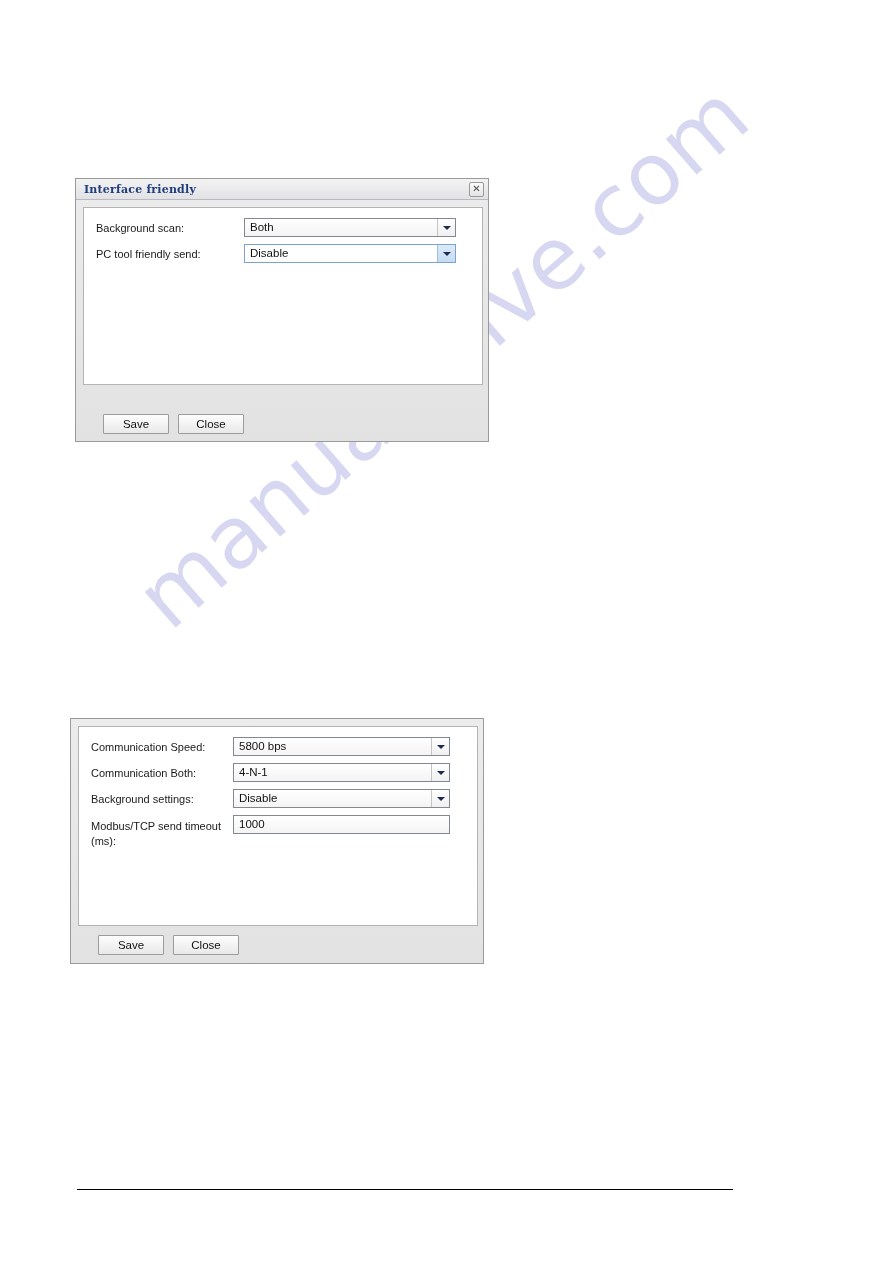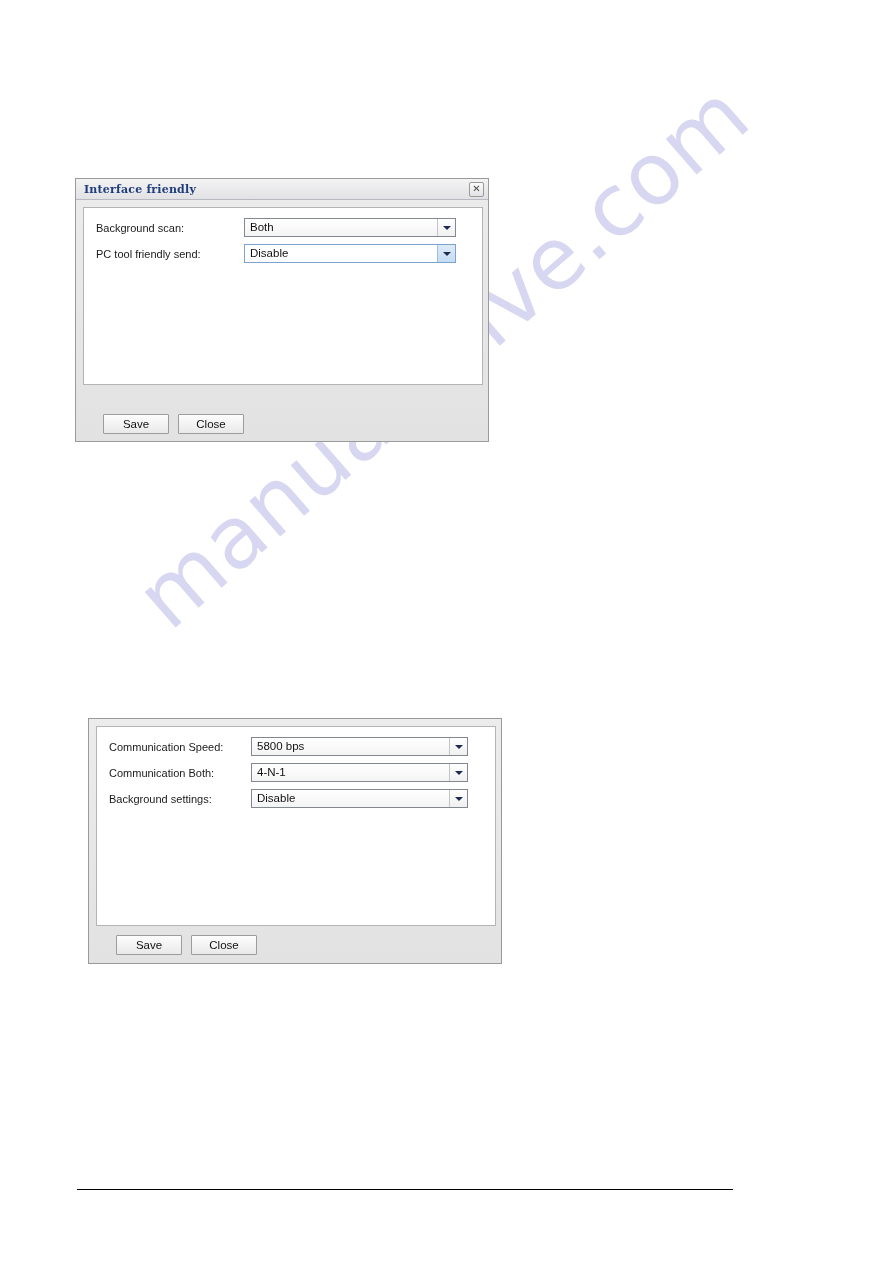--- a/index.html
+++ b/index.html
@@ -231,21 +231,21 @@
     right: 0;
     bottom: 0;
     height: 34px;
     padding-right: 40px;
   }
   #dialog-interface-settings .row .label { width: 148px; }
   #dialog-interface-settings .control { width: 212px; }
 
   
   #dialog-serial-settings {
-    left: 88px;
+    left: 70px;
     top: 718px;
     width: 414px;
     height: 246px;
   }
   #dialog-serial-settings .panel {
     position: absolute;
     left: 7px;
     top: 7px;
     width: 400px;
     height: 200px;
@@ -349,20 +349,26 @@
         <div class="row">
           <div class="label">Background settings:</div>
           <div class="control">
             <div class="value">Disable</div>
             <div class="arrow">
                 <i></i>
               </div>
           </div>
         </div>
 
+        <div class="row tall">
+          <div class="label">Modbus/TCP send timeout (ms):</div>
+          <div class="control textinput">
+            <div class="value">1000</div>
+          </div>
+        </div>
 
       </div>
     </div>
 
     <div class="footer">
       <div class="btn">Save</div>
       <div class="btn">Close</div>
     </div>
   </div>
 

